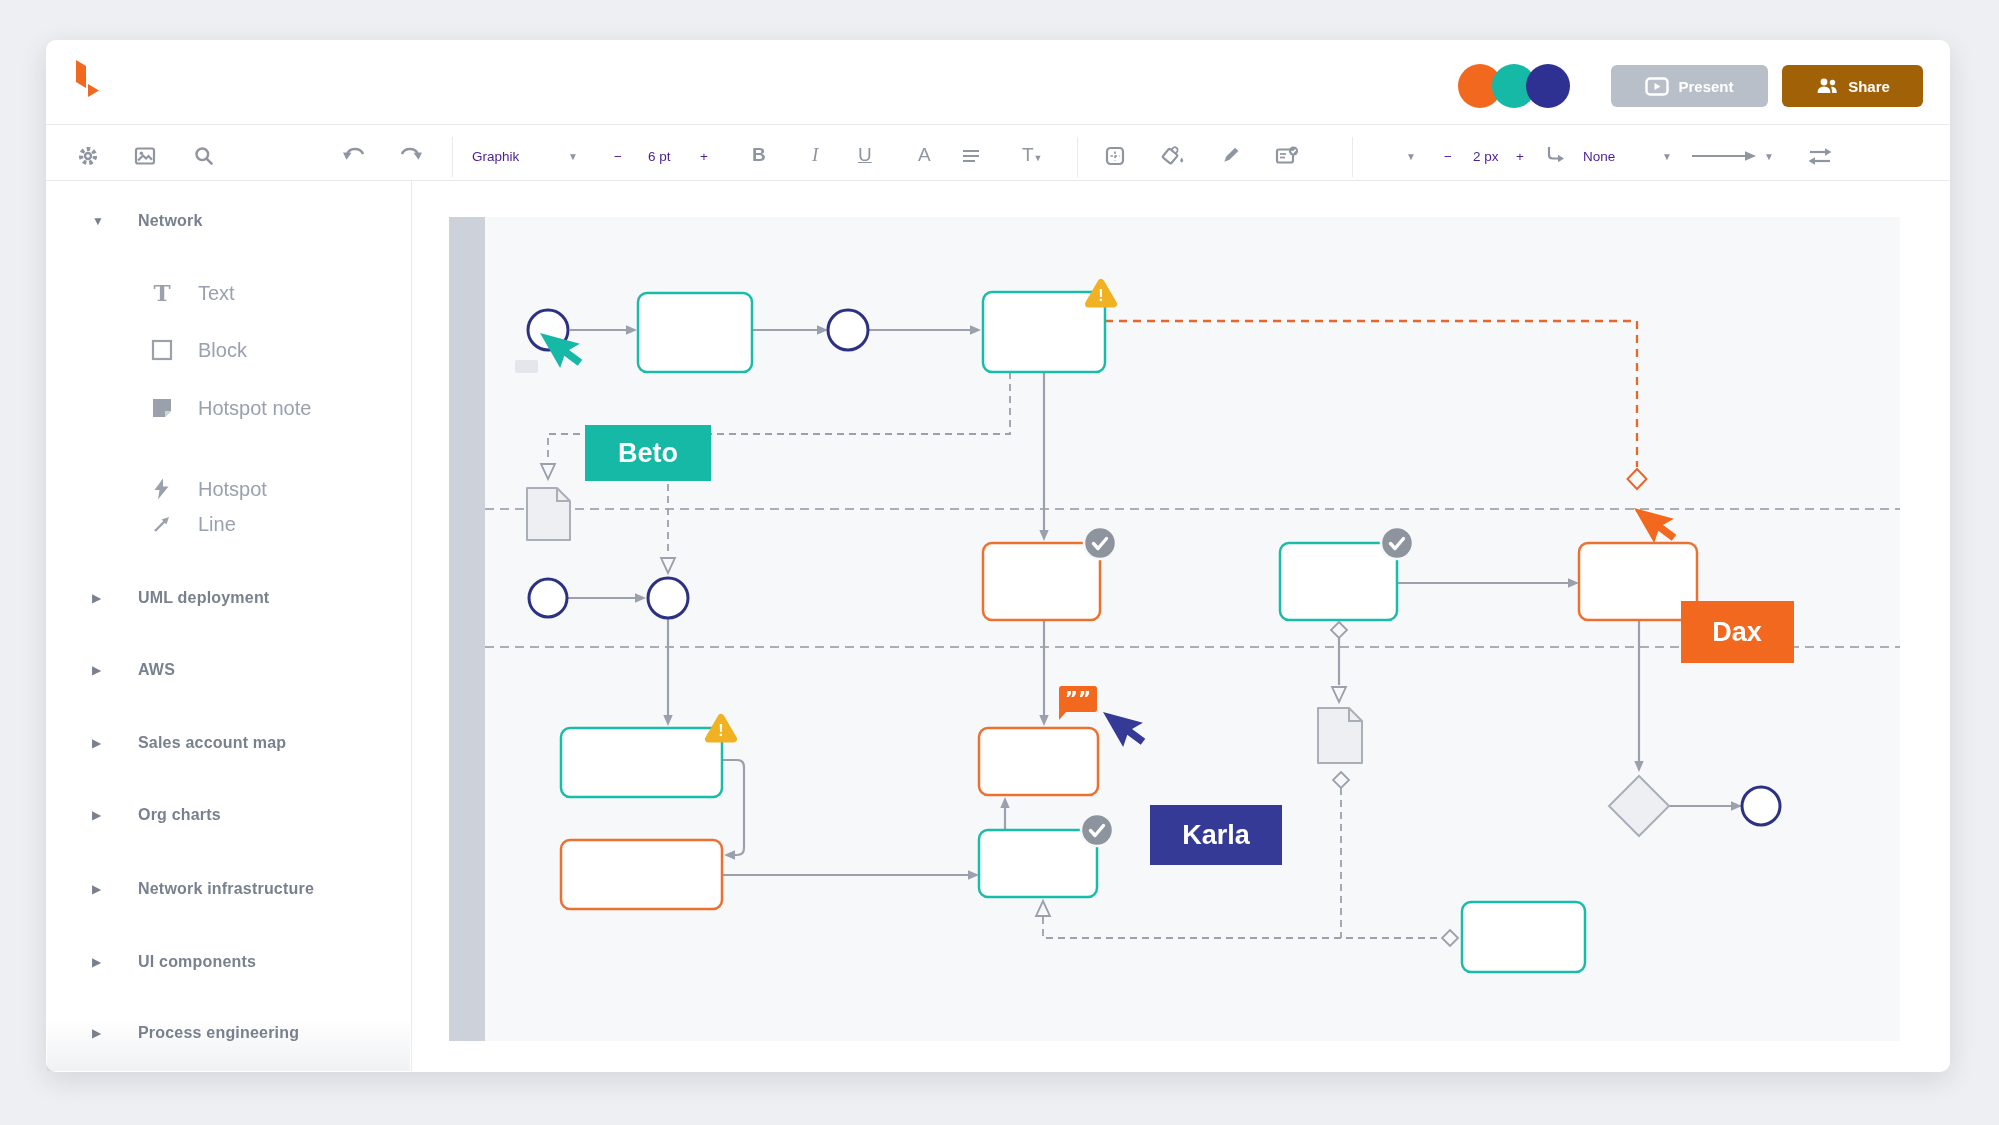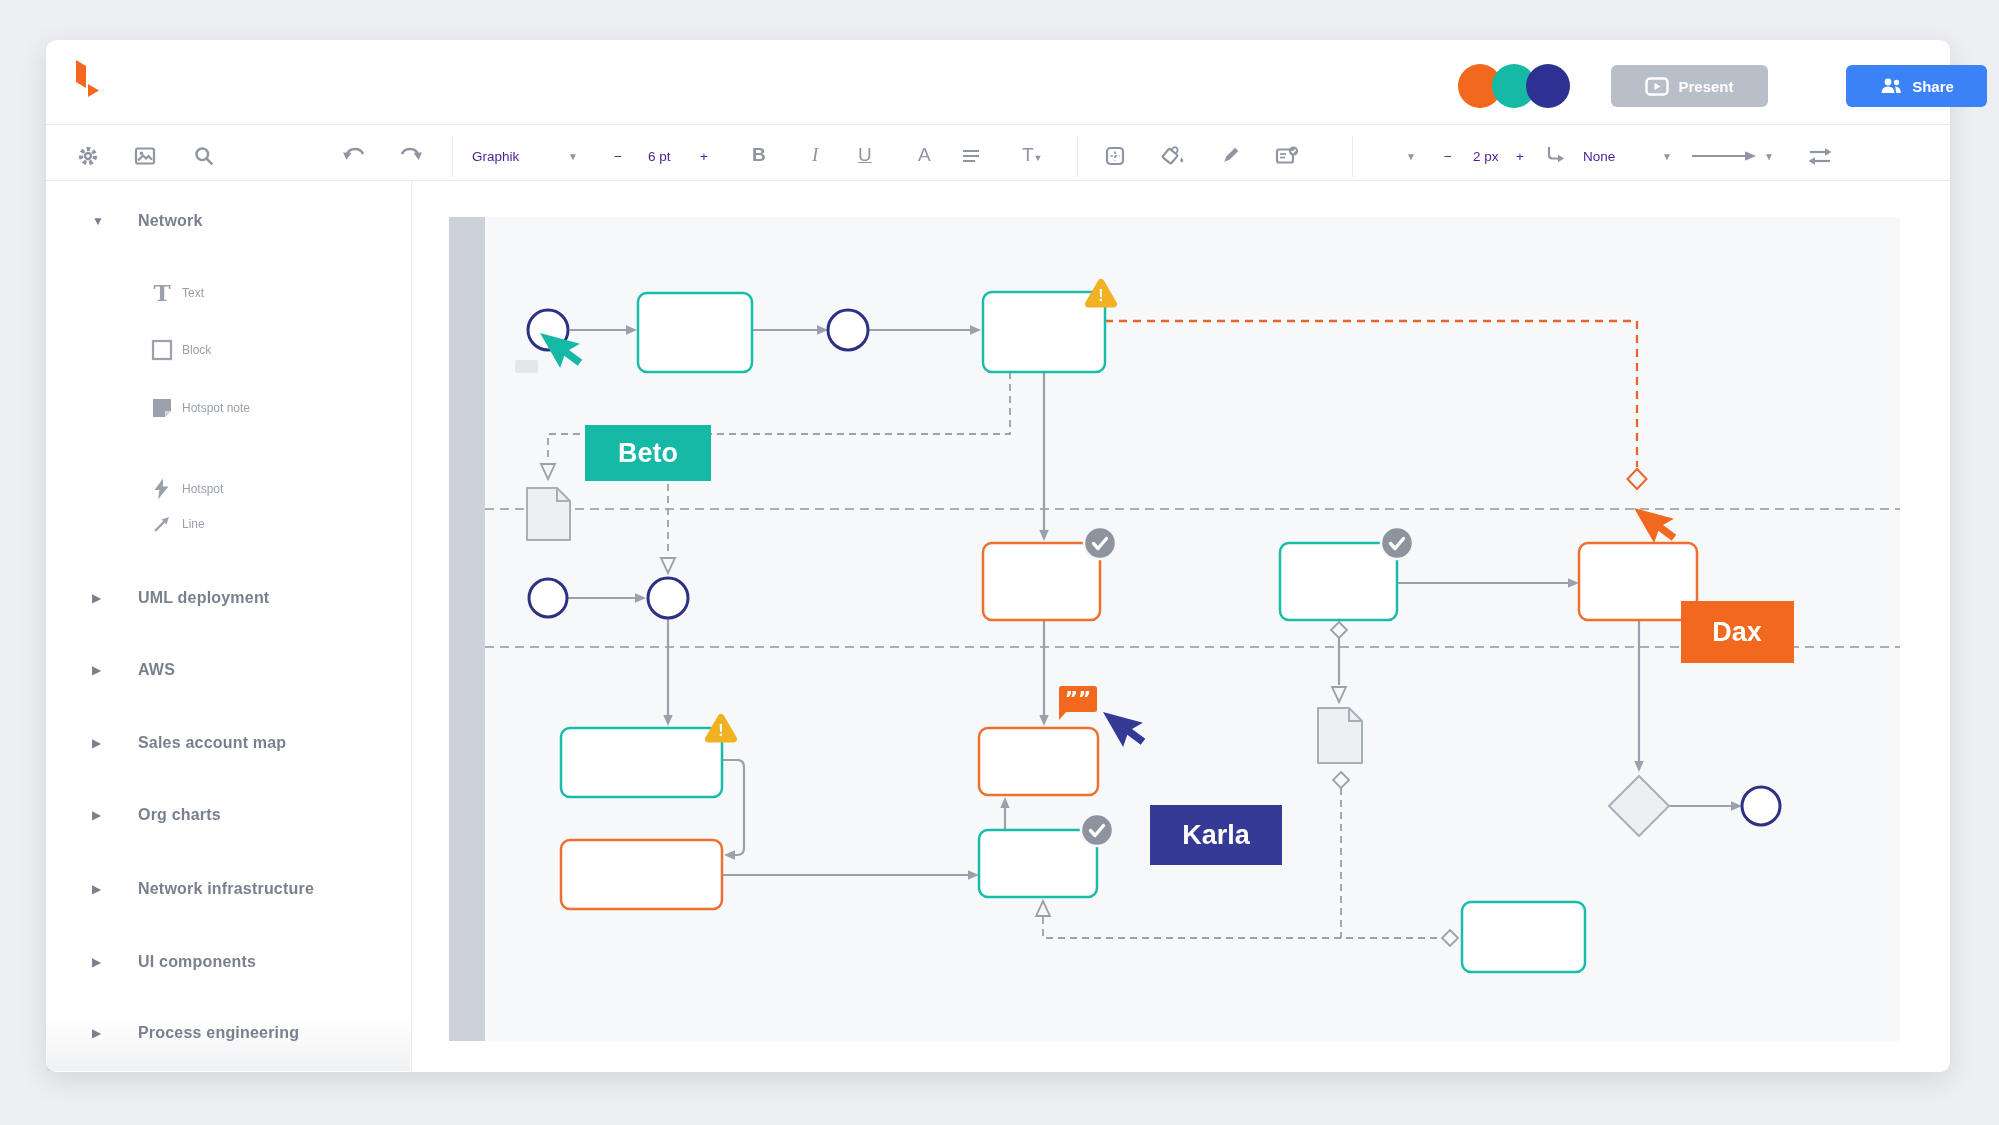--- a/index.html
+++ b/index.html
@@ -19,21 +19,21 @@
   .tb-text{position:absolute;top:149px;font-size:13.5px;color:#4c1d95;white-space:nowrap;}
   .tb-glyph{position:absolute;top:144px;font-size:19px;color:#8f96a2;}
   .caret{font-size:10px;color:#8f96a2;}
   .tb-divider{position:absolute;top:137px;height:40px;}
   
   .srow{position:absolute;left:92px;height:30px;display:flex;align-items:center;}
   .s-caret{width:16px;font-size:12px;color:#79818f;}
   .s-head{margin-left:30px;font-size:16px;font-weight:bold;color:#79818f;letter-spacing:.2px;}
   .s-item{position:absolute;left:150px;height:30px;display:flex;align-items:center;}
   .s-ico{width:24px;height:24px;}
-  .s-label{margin-left:8px;font-size:12px;color:#99a1ae;}
+  .s-label{margin-left:24px;font-size:20px;color:#99a1ae;}
   .side-fade{position:absolute;left:47px;top:1018px;width:363px;height:53px;
              background:linear-gradient(180deg,rgba(255,255,255,0),rgba(110,120,140,.10));}
   
   .canvas{position:absolute;left:449px;top:217px;width:1451px;height:824px;background:#f7f8fa;}
 </style>
 </head>
 <body>
 
 <div class="stage">
   <div class="window"></div>
@@ -46,21 +46,21 @@
   <span class="avatar" style="left:1492px;background:#16b8a6"></span>
   <span class="avatar" style="left:1526px;background:#2e3192"></span>
 
   <div class="btn" style="left:1611px;width:157px;background:#b9bfc9">
     <svg width="24" height="19" viewBox="0 0 24 19">
       <rect x="1.5" y="1.5" width="21" height="16" rx="3.5" fill="none" stroke="#fff" stroke-width="2.4"></rect>
       <path d="M9.5,6 L15.5,9.5 L9.5,13 Z" fill="#fff"></path>
     </svg>
     <span>Present</span>
   </div>
-  <div class="btn" style="left:1846px;width:141px;background:#3b82f6">
+  <div class="btn" style="left:1782px;width:141px;background:#a16207">
     <svg width="24" height="18" viewBox="0 0 24 18">
       <circle cx="9" cy="5" r="3.4" fill="#fff"></circle>
       <path d="M2.5,16 q0,-6.5 6.5,-6.5 q6.5,0 6.5,6.5 z" fill="#fff"></path>
       <circle cx="17.5" cy="5.5" r="2.7" fill="#fff"></circle>
       <path d="M16.2,9.6 q5.6,0.2 5.6,6.4 h-4.5" fill="#fff"></path>
     </svg>
     <span>Share</span>
   </div>
   <div class="hline" style="left:46px;top:124px;width:1904px;"></div>
 

